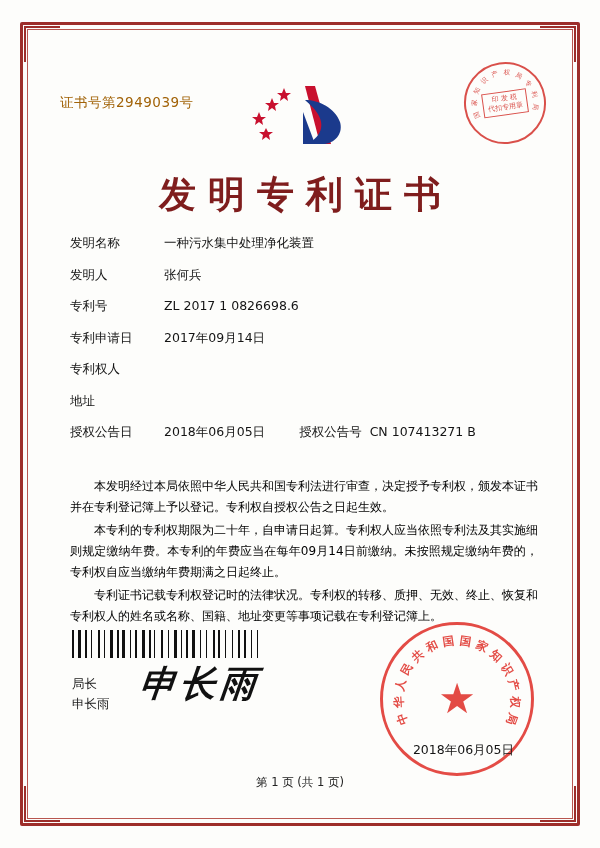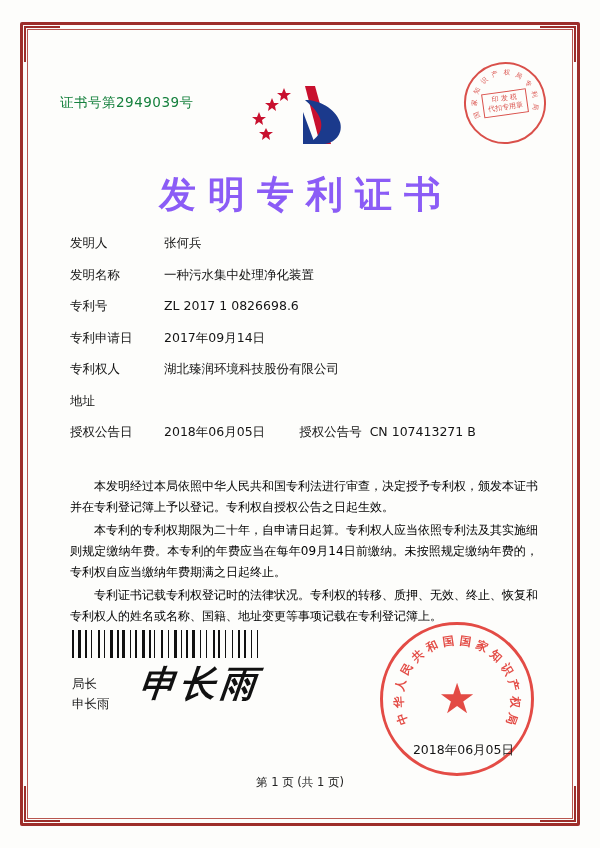--- a/index.html
+++ b/index.html
@@ -57,21 +57,21 @@
     bottom: 52px;
   }
 
   
   .cert-no {
     position: absolute;
     left: 12px;
     top: 42px;
     font-size: 13.5px;
     letter-spacing: 0.5px;
-    color: #15803d;
+    color: #a16207;
     font-family: "DejaVu Sans", sans-serif;
   }
 
   
   .stamp-top {
     position: absolute;
     right: 6px;
     top: 10px;
     width: 78px;
     height: 78px;
@@ -121,21 +121,21 @@
   .doc-title {
     position: absolute;
     left: 0;
     right: 0;
     top: 118px;
     text-align: center;
     font-size: 37px;
     letter-spacing: 12px;
     text-indent: 12px;
     font-weight: bold;
-    color: #8b5cf6;
+    color: #7f1d1d;
     font-family: Liberation Mono, monospace;
   }
 
   
   .fields {
     position: absolute;
     left: 22px;
     right: 10px;
     top: 183px;
   }
@@ -324,38 +324,37 @@
 
         <path d="M60,22 C74,22 90,30 95,44 C98,54 92,64 80,66 L62,66 C74,60 80,50 74,38 C70,30 64,26 60,22 Z" fill="#1b3a8c"></path>
         <path d="M58,34 L70,66 L58,66 Z" fill="#1b3a8c"></path>
       </svg>
     </div>
 
     <div class="doc-title">发明专利证书</div>
 
     <div class="fields">
       <div class="field-row">
+        <span class="field-label spaced">发明名称</span>
+        <span class="field-value">一种污水集中处理净化装置</span>
+      </div>
+      <div class="field-row">
         <span class="field-label spaced">发明人</span>
         <span class="field-value">张何兵</span>
       </div>
       <div class="field-row">
-        <span class="field-label spaced">发明名称</span>
-        <span class="field-value">一种污水集中处理净化装置</span>
-      </div>
-      <div class="field-row">
         <span class="field-label spaced">专利号</span>
         <span class="field-value">ZL 2017 1 0826698.6</span>
       </div>
       <div class="field-row">
         <span class="field-label plain">专利申请日</span>
         <span class="field-value">2017年09月14日</span>
       </div>
       <div class="field-row">
         <span class="field-label spaced">专利权人</span>
-        <span class="field-value">湖北臻润环境科技股份有限公司</span>
       </div>
       <div class="field-row">
         <span class="field-label spaced">地址</span>
       </div>
       <div class="field-row two-col">
         <span class="field-label plain">授权公告日</span>
         <span class="field-value">2018年06月05日</span>
         <span class="field-second-label">授权公告号</span>
         <span class="field-value">CN 107413271 B</span>
       </div>

